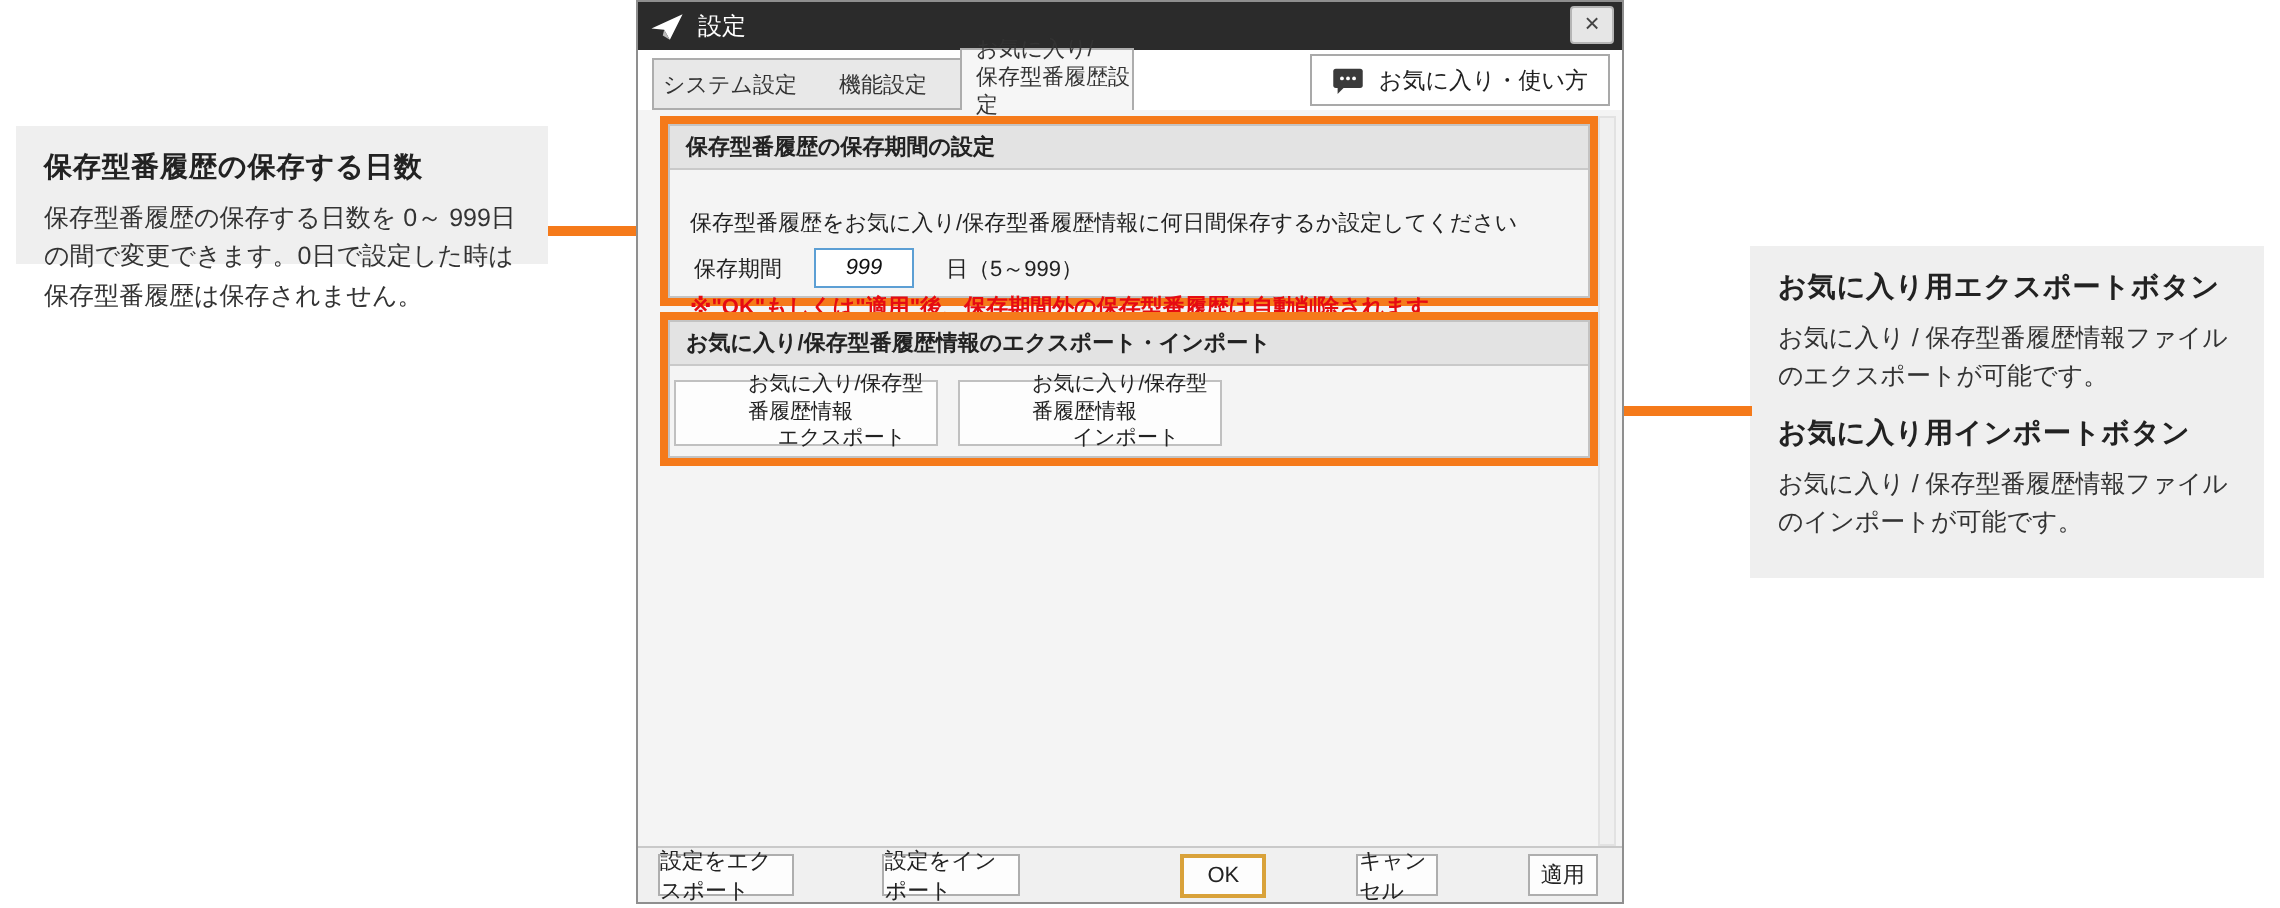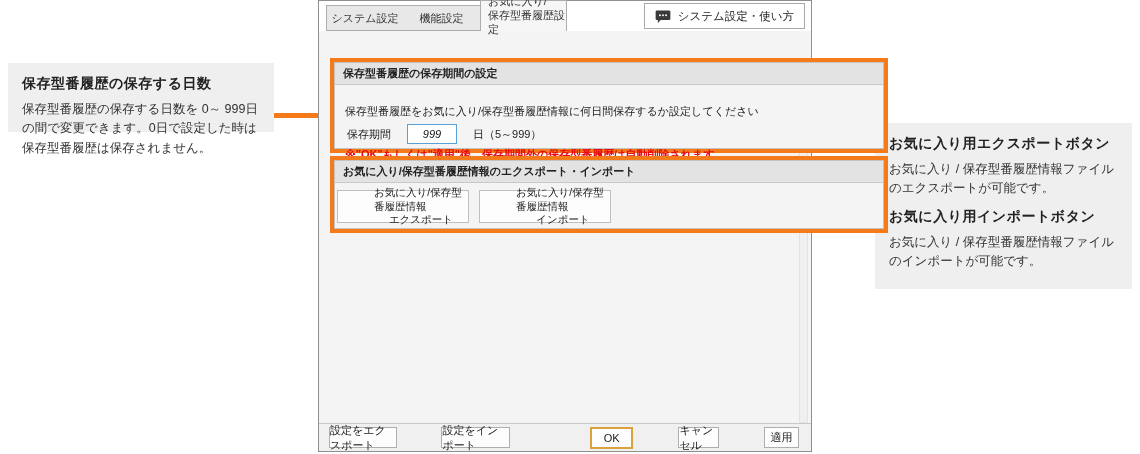--- a/index.html
+++ b/index.html
@@ -34,21 +34,21 @@
   .tab-2 { left:84px; width:78px; height:26px; border-left:none; }
   .tab-3 { left:161px; width:87px; height:31px; background:#f6f6f6; border-bottom:none; z-index:2;
            flex-direction:column; line-height:1.25; align-items:flex-start; padding-left:7px; text-align:left; }
   .help-btn { position:absolute; right:6px; top:2px; height:26px; padding:0 10px; background:#ffffff;
               border:1px solid #a9a9a9; display:flex; align-items:center; gap:7px; font-size:11.5px; color:#222; }
   .help-icon { width:16px; height:13px; }
 
   
   .content { position:absolute; left:0; top:54px; right:0; bottom:28px; background:#f4f4f4; }
   .scroll-strip { position:absolute; right:3px; top:3px; bottom:0; width:9px; background:#f0f0f0; border:1px solid #e2e2e2; }
-  .hl { position:absolute; left:11px; width:558px; border:4px solid #f57a1a; background:#f4f4f4; }
+  .hl { position:absolute; left:11px; width:469px; border:4px solid #f57a1a; background:#f4f4f4; }
   .hl-1 { top:3px;  height:95px; }
   .hl-2 { top:101px; height:77px; }
   .groupbox { width:100%; height:100%; border:1px solid #c3c3c3; background:#f4f4f4; }
   .group-header { background:#e3e3e3; border-bottom:1px solid #c9c9c9; font-size:11px; font-weight:bold;
                   color:#222; padding:3px 8px; }
   .group-body { padding:16px 10px; }
   .desc { font-size:11px; color:#222; margin:3px 0 5px 0; }
   .field-row { display:flex; align-items:center; gap:16px; margin:2px 0 3px 2px; }
   .field-label { font-size:11px; color:#222; }
   .num-input { width:50px; height:20px; border:1px solid #5c9fd4; background:#ffffff; text-align:center;
@@ -86,37 +86,45 @@
   <div class="note note-right">
     <div class="note-title">お気に入り用エクスポートボタン</div>
     <div class="note-body">お気に入り / 保存型番履歴情報ファイルのエクスポートが可能です。</div>
     <div class="note-title">お気に入り用インポートボタン</div>
     <div class="note-body">お気に入り / 保存型番履歴情報ファイルのインポートが可能です。</div>
   </div>
   <div class="connector connector-right"></div>
 
   <div class="dialog">
 
+    <div class="titlebar">
+      <svg class="logo" viewBox="0 0 24 20">
+        <polygon points="1,11 23,1 14,19 10,12" fill="#ffffff"></polygon>
+        <polygon points="10,12 14,19 9,16" fill="#bbbbbb"></polygon>
+      </svg>
+      <span class="titlebar-text">設定</span>
+      <div class="close-btn">×</div>
+    </div>
 
     <div class="tabbar">
       <div class="tab tab-1">システム設定</div>
       <div class="tab tab-2">機能設定</div>
       <div class="tab tab-3">
         <span>お気に入り/</span>
         <span>保存型番履歴設定</span>
       </div>
       <div class="help-btn">
         <svg class="help-icon" viewBox="0 0 18 15">
           <rect x="0.5" y="0.5" width="17" height="11" rx="1.5" fill="#3a3a3a"></rect>
           <polygon points="3,11 3,15 7,11" fill="#3a3a3a"></polygon>
           <circle cx="5.5" cy="6" r="1.1" fill="#ffffff"></circle>
           <circle cx="9" cy="6" r="1.1" fill="#ffffff"></circle>
           <circle cx="12.5" cy="6" r="1.1" fill="#ffffff"></circle>
         </svg>
-        <span>システム設定・使い方</span>
+        <span>お気に入り・使い方</span>
       </div>
     </div>
 
     <div class="content">
       <div class="scroll-strip"></div>
 
       <div class="hl hl-1">
         <div class="groupbox">
           <div class="group-header">保存型番履歴の保存期間の設定</div>
           <div class="group-body">

